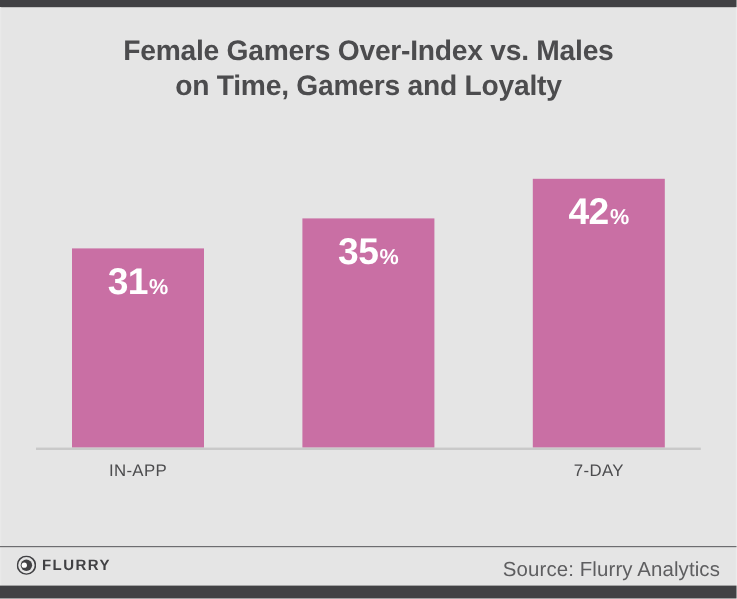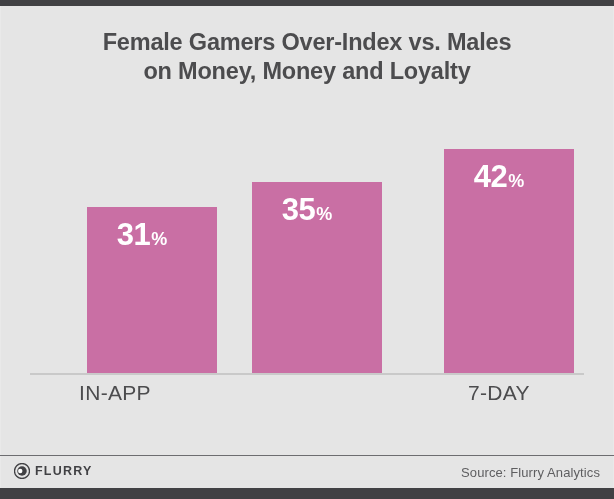--- a/index.html
+++ b/index.html
@@ -84,21 +84,20 @@
     width: 110px;
   }
   .bar-slot.s0 { left: 30px; }
   .bar-slot.s1 { left: 222px; }
   .bar-slot.s2 { left: 414px; }
 
   .bar {
     position: relative;
     width: 110px;
     background: #c96fa4;
-    padding-left: 20px;
   }
   .bar-value {
     position: absolute;
     left: 0;
     top: 10px;
     width: 110px;
     text-align: center;
     color: #ffffff;
     white-space: nowrap;
   }
@@ -120,21 +119,21 @@
     top: 382px;
     width: 554px;
     height: 58px;
   }
   .cat {
     position: absolute;
     top: 0;
     width: 170px;
     text-align: center;
     color: #4c4c4e;
-    font-size: 21px;
+    font-size: 14px;
     line-height: 21px;
     letter-spacing: 0.3px;
   }
   .cat.c0 { left: 0px; }
   .cat.c1 { left: 192px; }
   .cat.c2 { left: 384px; }
   .cat span { display: block; }
 
   
   .footer-rule {
@@ -168,44 +167,44 @@
     margin-left: 5px;
     font-size: 12.5px;
     font-weight: bold;
     color: #414144;
     letter-spacing: 1.2px;
   }
   .source {
     position: absolute;
     right: 14px;
     top: 9px;
-    font-size: 13px;
+    font-size: 17px;
     color: #5e5e60;
     letter-spacing: 0.1px;
   }
 </style>
 </head>
 <body>
 
 <div id="page">
 
   <div class="rail rail-top"></div>
 
   <div class="frame-edge"></div>
 
   <div class="title">
     <span class="title-line">Female Gamers Over-Index vs. Males</span>
-    <span class="title-line">on Money, Money and Loyalty</span>
+    <span class="title-line">on Time, Gamers and Loyalty</span>
   </div>
 
   <div class="plot">
     <div class="bars">
 
       <div class="bar-slot s0">
-        <div class="bar" id="bar0" style="height: 165.7px; background: rgb(201, 111, 164); margin-left: 27px;">
+        <div class="bar" id="bar0" style="height: 165.7px; background: rgb(201, 111, 164);">
           <div class="bar-value">
             <span class="num">31</span><span class="pct">%</span>
           </div>
         </div>
       </div>
 
       <div class="bar-slot s1">
         <div class="bar" id="bar1" style="height: 191px; background: rgb(201, 111, 164);">
           <div class="bar-value">
             <span class="num">35</span><span class="pct">%</span>

